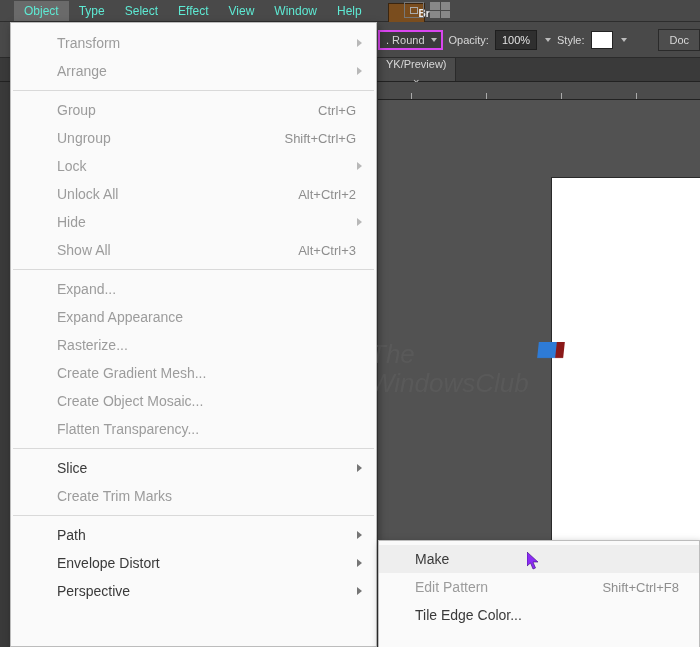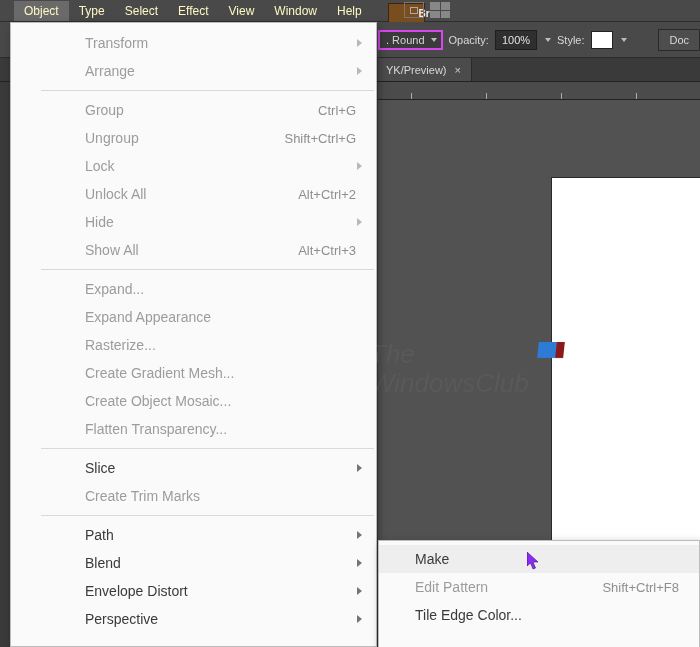--- a/index.html
+++ b/index.html
@@ -8,21 +8,21 @@
   
   .menubar {
     height: 22px;
     background: #494949;
     display: flex;
     align-items: center;
     padding-left: 14px;
     border-bottom: 1px solid #2d2d2d;
   }
   .menubar .mitem {
-    color: #fef9c3;
+    color: #5eead4;
     font-size: 12px;
     padding: 3px 10px;
     cursor: default;
   }
   .menubar .mitem.active { background: #6a6a6a; }
 
   
   .optbar {
     height: 36px;
     background: #494949;
@@ -114,20 +114,21 @@
     font-size: 11px;
   }
   .doc-tab {
     background: #4b4b4b;
     color: #d8d8d8;
     display: flex;
     align-items: center;
     padding: 0 8px;
     gap: 6px;
     border-right: 1px solid #2a2a2a;
+    flex-direction: column;
   }
   .doc-tab .close { color: #ccc; font-size: 11px; padding: 0 2px; }
 
   
   .ruler {
     height: 18px;
     background: #4b4b4b;
     position: relative;
     border-bottom: 1px solid #222;
     margin-left: 378px;
@@ -195,21 +196,20 @@
     padding: 6px 0;
     font-size: 14px;
     color: #3a3a3a;
     position: absolute;
   }
   .menu.main {
     left: 10px;
     top: 22px;
     width: 367px;
     height: 625px;
-    padding-left: 28px;
   }
   .menu .row {
     height: 28px;
     display: flex;
     align-items: center;
     padding: 0 20px 0 46px;
     position: relative;
     cursor: default;
   }
   .menu .row.hover { background: #eeeeee; }
@@ -398,24 +398,20 @@
     </div>
     <div class="row dim">
       <span class="lbl">Create Trim Marks</span>
     </div>
     <div class="sep"></div>
     <div class="row">
       <span class="lbl">Path</span>
       <span class="arrow"></span>
     </div>
     <div class="row">
-      <span class="lbl">Blend</span>
-      <span class="arrow"></span>
-    </div>
-    <div class="row">
       <span class="lbl">Envelope Distort</span>
       <span class="arrow"></span>
     </div>
     <div class="row">
       <span class="lbl">Perspective</span>
       <span class="arrow"></span>
     </div>
   </div>
 
 <div class="menu sub">

